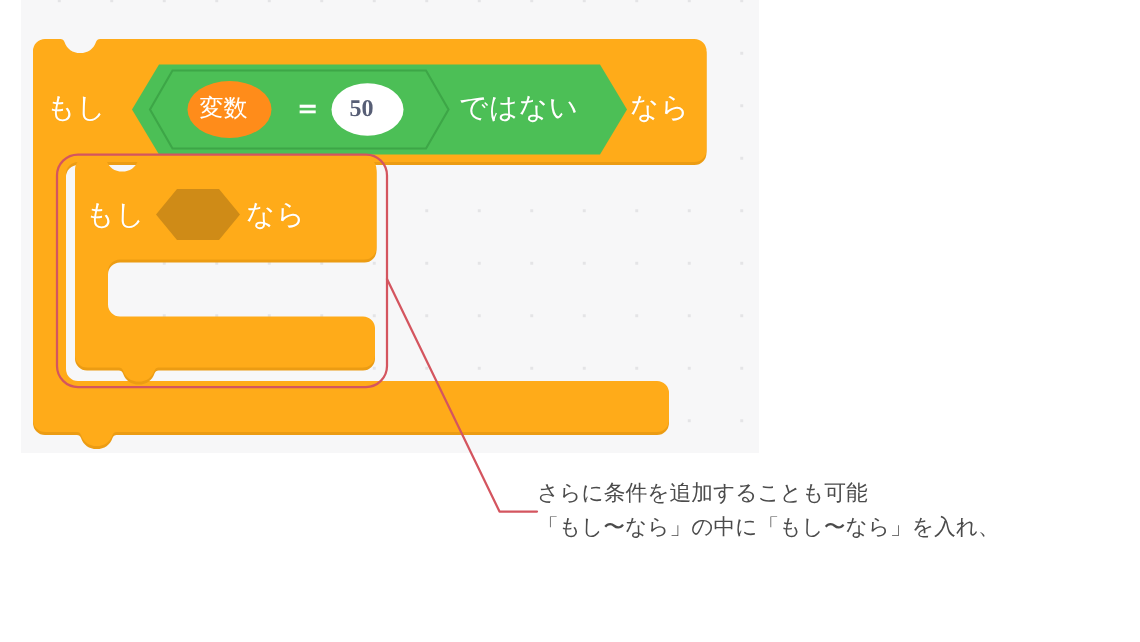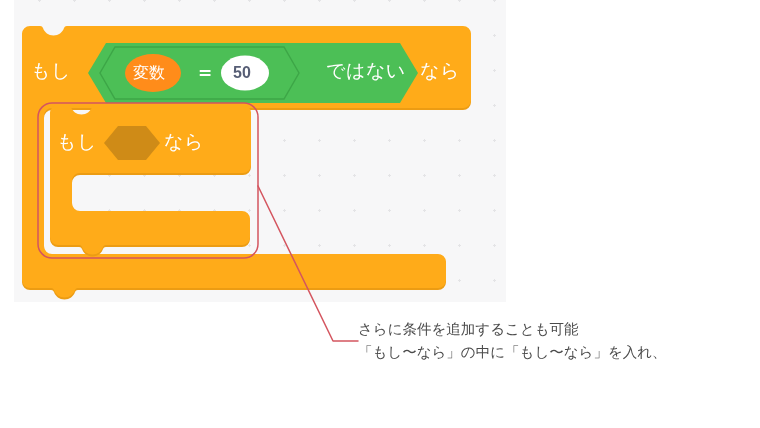--- a/index.html
+++ b/index.html
@@ -48,59 +48,59 @@
   }
 
   
   .blk-label {
     position: absolute;
     color: #ffffff;
     font-size: 19px;
     line-height: 19px;
     letter-spacing: 0.5px;
     white-space: nowrap;
-    font-family: Liberation Mono, monospace;
+    font-family: Liberation Serif, serif;
     text-shadow: 0 0 1px rgba(0,0,0,.05);
   }
   .lbl-moshi-outer { left: 31px;  top: 63px; }
   .lbl-nara-outer  { left: 420px; top: 63px; }
   .lbl-moshi-inner { left: 57px;  top: 134px; }
   .lbl-nara-inner  { left: 164px; top: 134px; }
-  .lbl-dewanai     { left: 326px; top: 63px; text-align: right; }
+  .lbl-dewanai     { left: 306px; top: 63px; text-align: right; }
 
   .var-label {
     position: absolute;
     left: 133px;
     top: 65px;
     color: #ffffff;
     font-size: 16px;
     line-height: 16px;
     white-space: nowrap;
-    font-family: Liberation Sans, sans-serif;
+    font-family: Liberation Mono, monospace;
   }
   .eq-label {
     position: absolute;
     left: 198px;
     top: 65px;
     color: #ffffff;
     font-size: 17px;
     line-height: 17px;
     font-weight: bold;
     font-family: "DejaVu Sans", "Liberation Sans", sans-serif;
   }
   .num-label {
     position: absolute;
     left: 233px;
     top: 65px;
     color: #575e75;
     font-size: 16px;
     line-height: 16px;
     font-weight: bold;
     white-space: nowrap;
-    font-family: Liberation Sans, sans-serif;
+    font-family: Liberation Serif, serif;
   }
 
   
   .caption {
     position: absolute;
     left: 358px;
     top: 318px;
     width: 392px;
     color: #4b4b4b;
     font-size: 14.5px;

